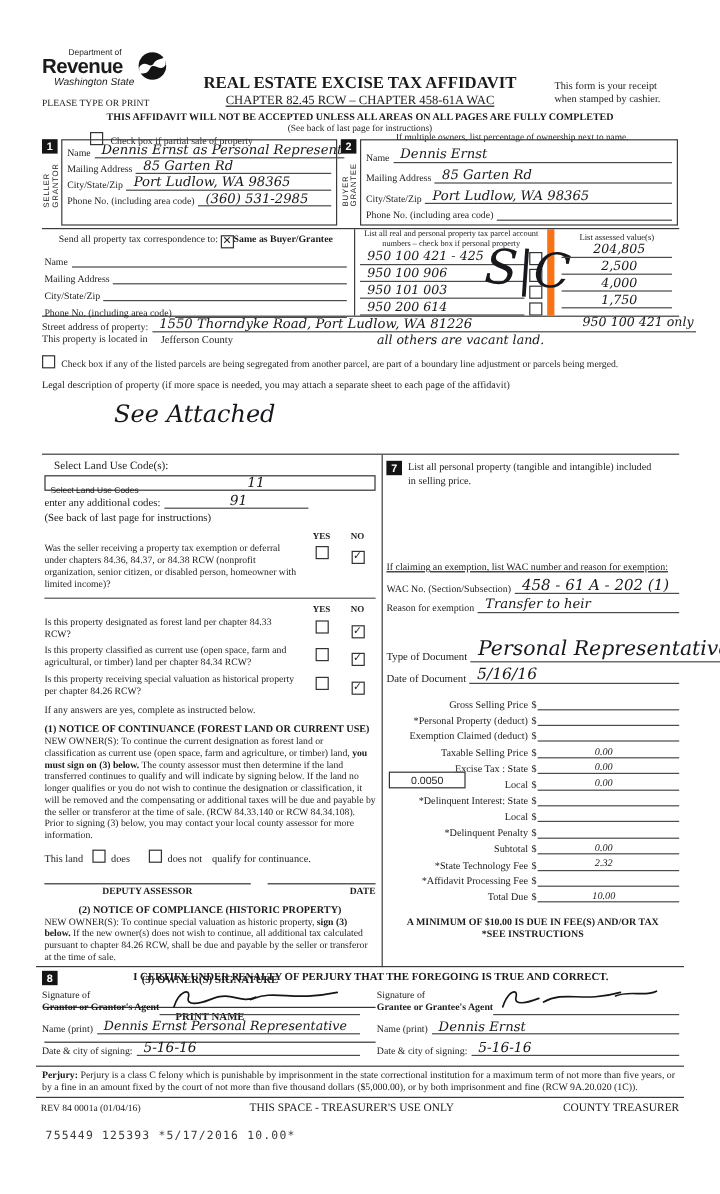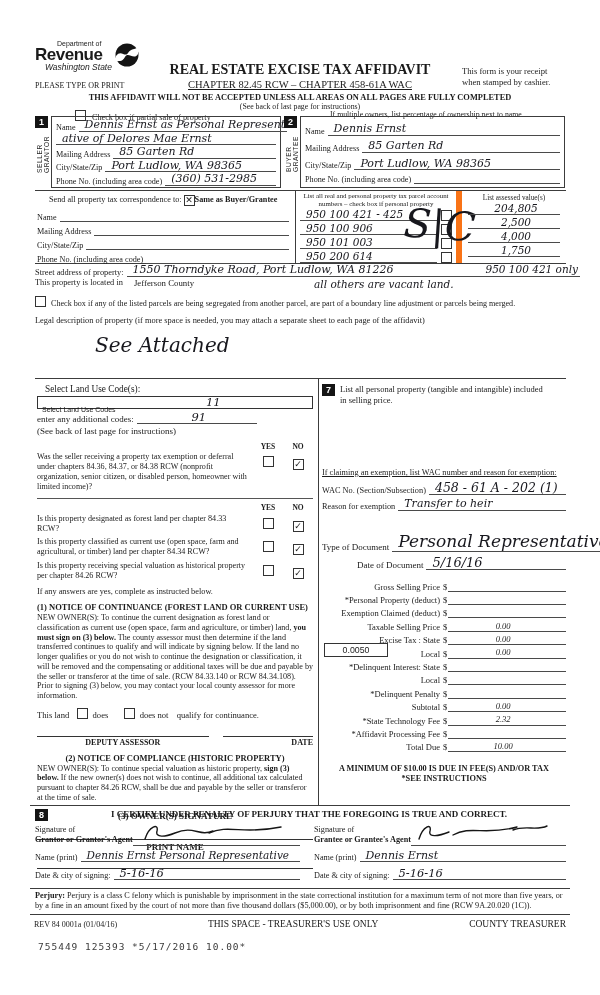--- a/index.html
+++ b/index.html
@@ -77,23 +77,20 @@
           <span class="vword">SELLER</span>
           <span class="vword">GRANTOR</span>
         </div>
       </div>
       <div class="abs" style="left:16px;top:-4px;width:230px;height:72px;border:1px solid #3c3c3c;padding:2px 4px 0 4px;box-sizing:border-box;">
         <div class="frow">
             <span class="flabel">Name</span>
             <span class="fline hw">Dennis  Ernst  as  Personal  Represent</span>
           </div>
         <div class="frow" style="margin-top:1px;">
-            <span class="fline hw">ative  of  Delores  Mae  Ernst</span>
-          </div>
-        <div class="frow" style="margin-top:1px;">
             <span class="flabel">Mailing Address</span>
             <span class="fline hw">85  Garten  Rd</span>
           </div>
         <div class="frow" style="margin-top:1px;">
             <span class="flabel">City/State/Zip</span>
             <span class="fline hw">Port  Ludlow, WA    98365</span>
           </div>
         <div class="frow" style="margin-top:1px;">
             <span class="flabel">Phone No. (including area code)</span>
             <span class="fline hw">(360) 531-2985</span>
@@ -309,21 +306,21 @@
       <div class="frow" style="margin-top:3px;">
         <span class="flabel" style="font-size:8.3px;">Reason for exemption</span>
         <span class="fline hw" style="font-size:11px;">Transfer  to  heir</span>
       </div>
 
       <div class="frow" style="margin-top:22px;">
         <span class="flabel" style="font-size:9px;">Type of Document</span>
         <span class="fline hw" style="font-size:17px;">Personal  Representatives  Deed</span>
       </div>
       <div class="frow" style="margin-top:4px;">
-        <span class="flabel" style="font-size:9px;margin-left:35px;">Date of Document</span>
+        <span class="flabel" style="font-size:9px;">Date of Document</span>
         <span class="fline hw" style="font-size:13px;">5/16/16</span>
       </div>
 
       <div style="margin-top:8px;">
         <div class="mrow">
             <span class="mlabel">Gross Selling Price</span>
             <span class="mdollar">$</span>
             <span class="mline"></span>
           </div>
         <div class="mrow">

